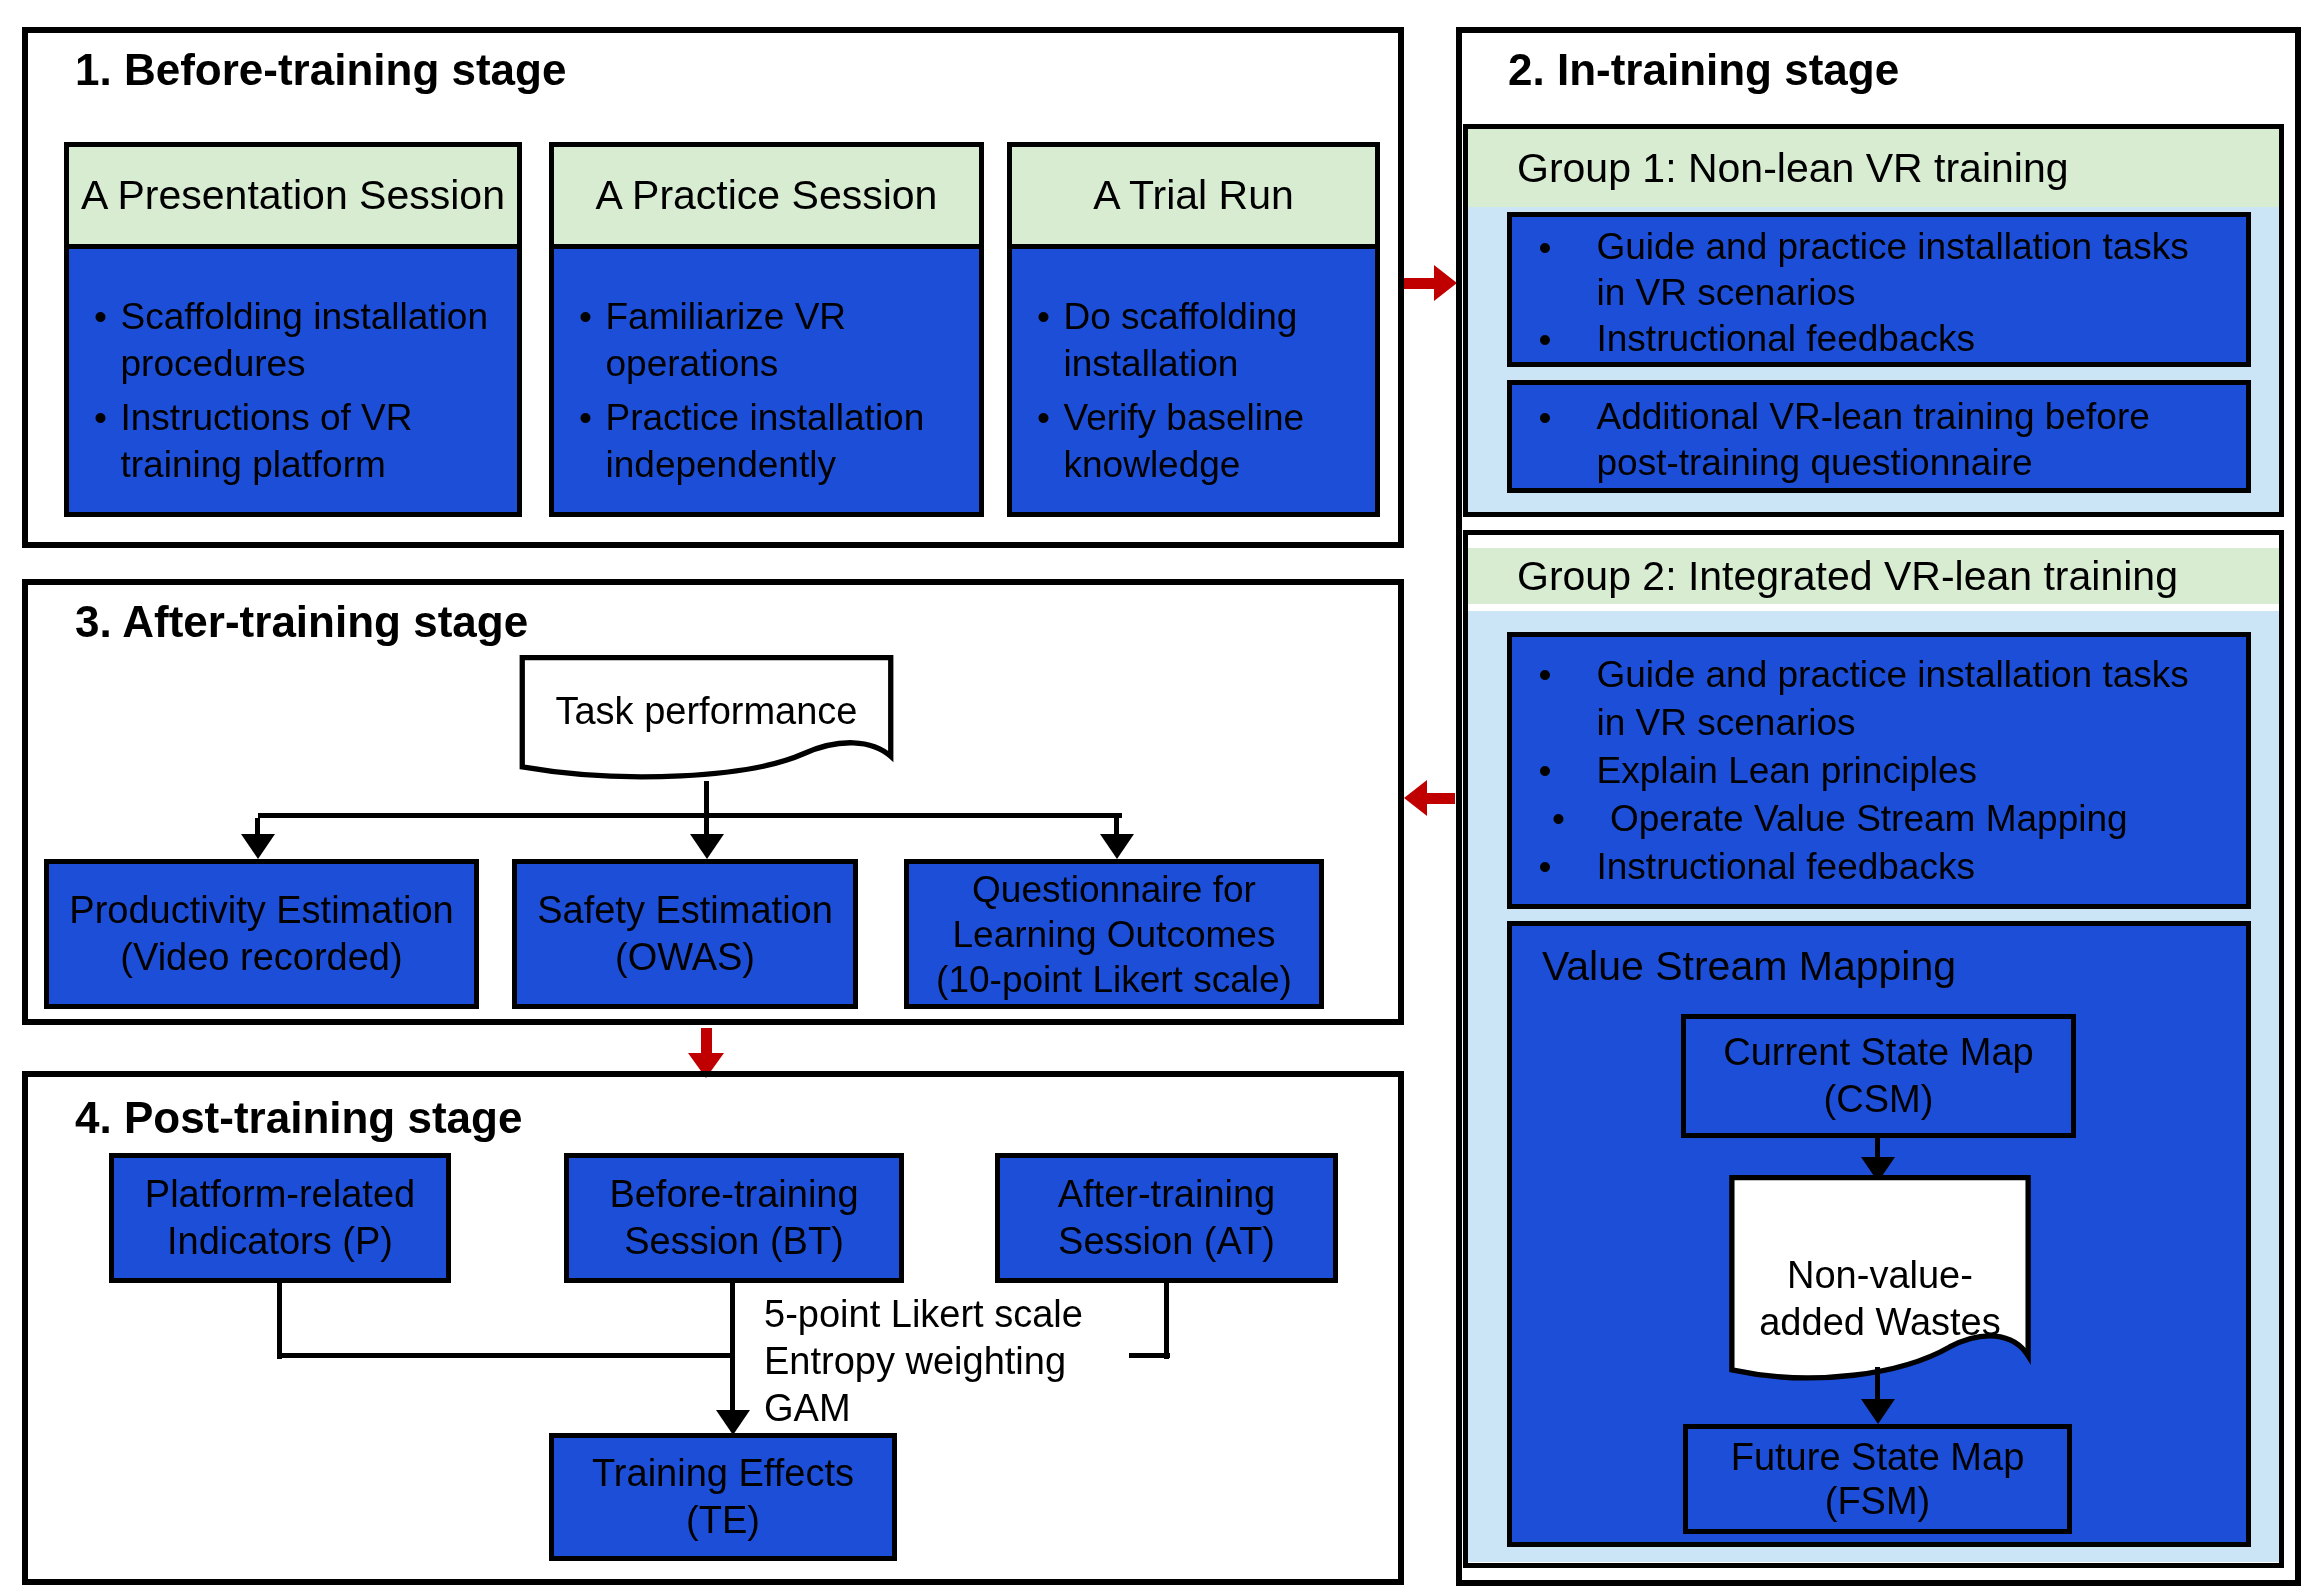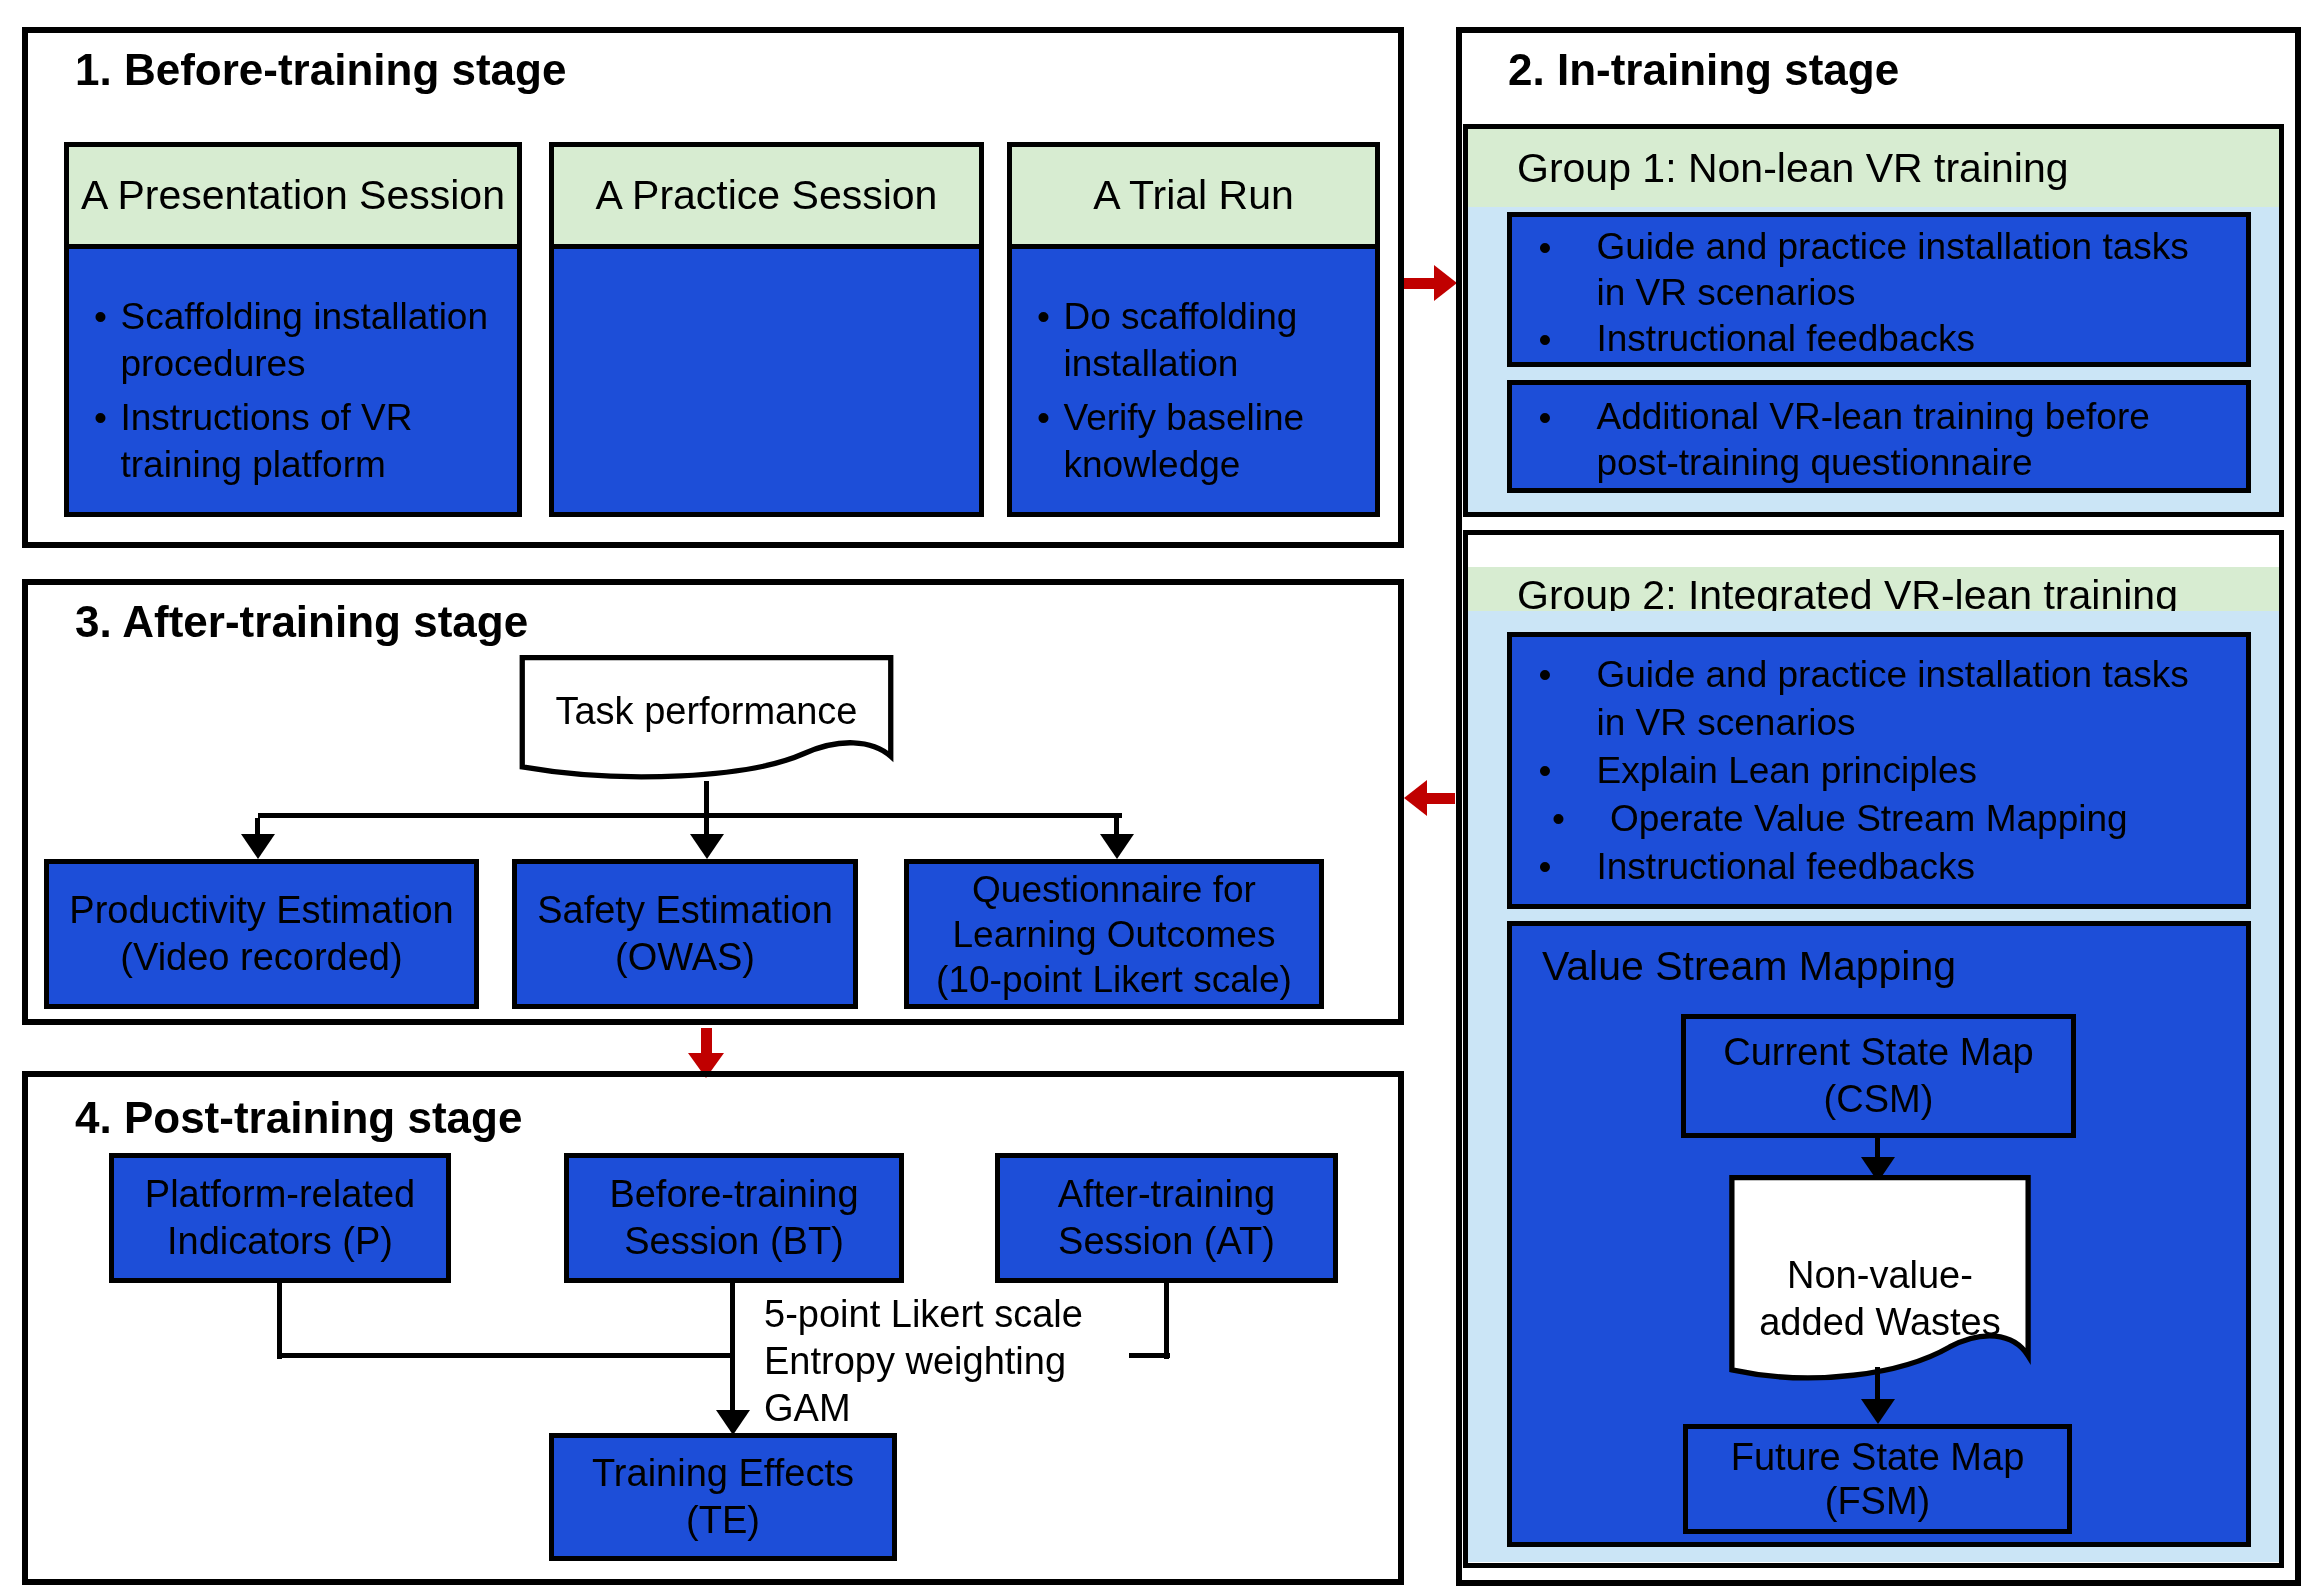--- a/index.html
+++ b/index.html
@@ -56,20 +56,32 @@
         <div class="bullet">
             <span class="dot"></span>
             <span class="bt ml">Instructions of VR
 training platform</span>
           </div>
       </div>
     </div>
 
     <div class="abs box" style="left:549px;top:142px;width:435px;height:375px;">
       <div class="box-head">A Practice Session</div>
+      <div class="box-body">
+        <div class="bullet">
+            <span class="dot"></span>
+            <span class="bt ml">Familiarize VR
+operations</span>
+          </div>
+        <div class="bullet">
+            <span class="dot"></span>
+            <span class="bt ml">Practice installation
+independently</span>
+          </div>
+      </div>
     </div>
 
     <div class="abs box" style="left:1007px;top:142px;width:373px;height:375px;">
       <div class="box-head">A Trial Run</div>
       <div class="box-body">
         <div class="bullet">
             <span class="dot"></span>
             <span class="bt ml">Do scaffolding
 installation</span>
           </div>
@@ -172,21 +184,21 @@
         </div>
     </div>
     <div class="abs box" style="left:1507px;top:380px;width:744px;height:113px;padding-top:8.8px;">
       <div class="bullet wide" style="padding-left:26.5px;">
           <span class="dot"></span>
           <span class="bt ml" style="line-height:46px;">Additional VR-lean training before
 post-training questionnaire</span>
         </div>
     </div>
 
-    <div class="abs grp-head" style="left:1468px;top:567px;width:811px;height:56px;">Group 2: Integrated VR-lean training</div>
+    <div class="abs grp-head" style="left:1468px;top:548px;width:811px;height:56px;">Group 2: Integrated VR-lean training</div>
     <div class="abs fill" style="left:1468px;top:611px;width:811px;height:951px;"></div>
     <div class="abs" style="left:1463px;top:530px;width:821px;height:1038px;border:5.3px solid #000;"></div>
 
     <div class="abs box" style="left:1507px;top:632px;width:744px;height:277px;padding-top:14px;">
       <div class="bullet wide" style="padding-left:26.5px;">
           <span class="dot"></span>
           <span class="bt ml" style="line-height:48px;">Guide and practice installation tasks
 in VR scenarios</span>
         </div>
       <div class="bullet wide" style="padding-left:26.5px;">

